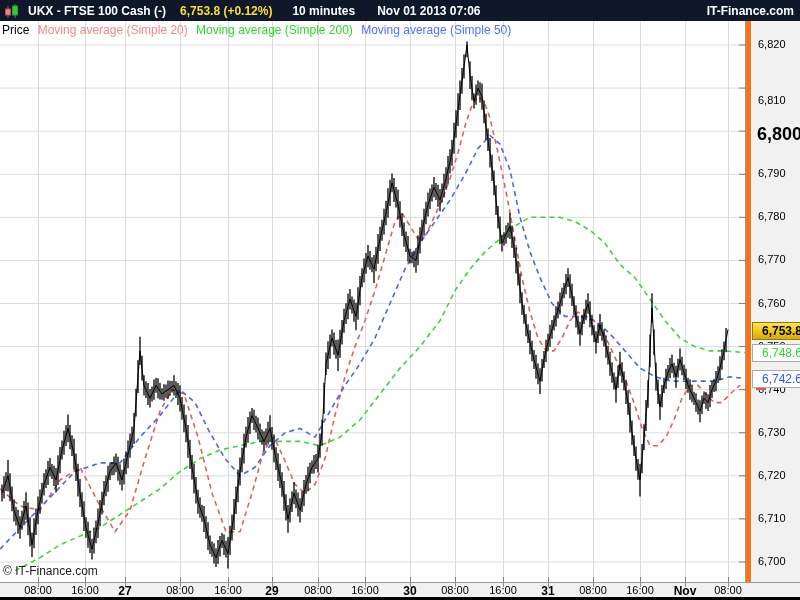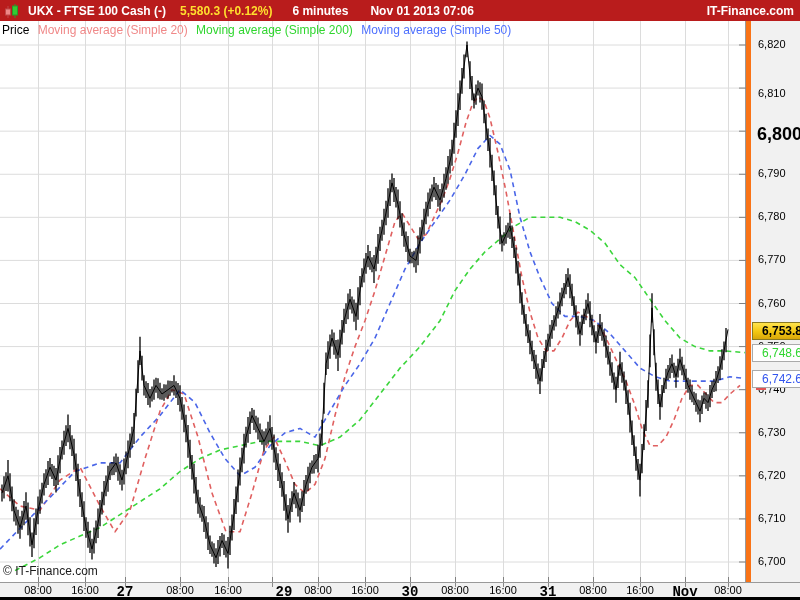--- a/index.html
+++ b/index.html
@@ -44,38 +44,38 @@
   .ma20-sliver{position:absolute;left:5px;width:10px;height:3px;background:#e05555;}
   .xband{
     position:absolute;left:0;top:561px;width:800px;height:15px;
     background:#f1f1f1;border-top:1px solid #999;box-sizing:content-box;
   }
   .xtick-mark{position:absolute;top:0;width:1px;height:4px;background:#888;}
   .xtick{
     position:absolute;top:1px;transform:translateX(-50%);
     font-size:11px;color:#000;white-space:nowrap;
   }
-  .xtick.bold{font-weight:bold;font-size:14px;font-family:Liberation Mono, monospace;}
+  .xtick.bold{font-weight:bold;font-size:12px;}
   .bottom-strip{position:absolute;left:0;top:597px;width:800px;height:3px;background:#000;}
 </style>
 </head>
 <body>
 
-<div class="topbar" style="background: #b91c1c; color: rgb(255, 255, 255); justify-content: center;">
+<div class="topbar" style="background: #0f172a; color: rgb(255, 255, 255); justify-content: center;">
   <span class="candle-icon">
     <svg width="17" height="16" viewBox="0 0 17 16">
       <line x1="4" y1="3" x2="4" y2="15" stroke="#c04848" stroke-width="1"></line>
       <rect x="1.5" y="6" width="5" height="6" fill="#e88" stroke="#c04848" stroke-width="1"></rect>
       <line x1="11" y1="1" x2="11" y2="15" stroke="#2a9a2a" stroke-width="1"></line>
       <rect x="8.5" y="3" width="5" height="9" fill="#3c3" stroke="#2a9a2a" stroke-width="1"></rect>
     </svg>
   </span>
   <span class="t-symbol">UKX - FTSE 100 Cash (-)</span>
-  <span class="t-price" style="color: rgb(255, 223, 46);">5,580.3 (+0.12%)</span>
-  <span class="t-tf">6 minutes</span>
+  <span class="t-price" style="color: rgb(255, 223, 46);">6,753.8 (+0.12%)</span>
+  <span class="t-tf">10 minutes</span>
   <span class="t-dt">Nov 01 2013 07:06</span>
   <span class="t-brand">IT-Finance.com</span>
 </div>
 
 <div class="chart-wrap">
   <svg id="plot-svg" width="746" height="561">
       <line x1="0" y1="24" x2="745" y2="24" stroke="#dcdcdc" stroke-width="1"></line>
       <line x1="0" y1="67.08333333333334" x2="745" y2="67.08333333333334" stroke="#dcdcdc" stroke-width="1"></line>
       <line x1="0" y1="110.16666666666667" x2="745" y2="110.16666666666667" stroke="#dcdcdc" stroke-width="1"></line>
       <line x1="0" y1="153.25" x2="745" y2="153.25" stroke="#dcdcdc" stroke-width="1"></line>
@@ -506,21 +506,21 @@
     <span id="lg-price">Price</span>
     <span id="lg-ma20" style="color: rgb(240, 136, 136);">Moving average (Simple 20)</span>
     <span id="lg-ma200" style="color: rgb(47, 214, 47);">Moving average (Simple 200)</span>
     <span id="lg-ma50" style="color: rgb(77, 112, 255);">Moving average (Simple 50)</span>
   </div>
 
   <div class="copyright">© IT-Finance.com</div>
 
   <div class="yaxis" id="yaxis">
       <span class="ytick" style="top: 17px;">6,820</span>
-      <span class="ytick" style="top: 66px; text-align: right;">6,810</span>
+      <span class="ytick" style="top: 73px; text-align: right;">6,810</span>
       <span class="ytick bold" style="top: 103.167px;">6,800</span>
       <span class="ytick" style="top: 146.25px;">6,790</span>
       <span class="ytick" style="top: 189.333px;">6,780</span>
       <span class="ytick" style="top: 232.417px;">6,770</span>
       <span class="ytick" style="top: 275.5px;">6,760</span>
       <span class="ytick" style="top: 318.583px;">6,750</span>
       <span class="ytick" style="top: 361.667px;">6,740</span>
       <span class="ytick" style="top: 404.75px;">6,730</span>
       <span class="ytick" style="top: 447.833px;">6,720</span>
       <span class="ytick" style="top: 490.917px;">6,710</span>
@@ -535,21 +535,21 @@
       <span class="xtick" style="left: 38px;">08:00</span>
       <div class="xtick-mark" style="left: 85px;"></div>
       <span class="xtick" style="left: 85px;">16:00</span>
       <div class="xtick-mark" style="left: 125px;"></div>
       <span class="xtick bold" style="left: 125px;">27</span>
       <div class="xtick-mark" style="left: 180px;"></div>
       <span class="xtick" style="left: 180px;">08:00</span>
       <div class="xtick-mark" style="left: 228px;"></div>
       <span class="xtick" style="left: 228px;">16:00</span>
       <div class="xtick-mark" style="left: 272px;"></div>
-      <span class="xtick bold" style="left: 284px;">29</span>
+      <span class="xtick bold" style="left: 272px;">29</span>
       <div class="xtick-mark" style="left: 318px;"></div>
       <span class="xtick" style="left: 318px;">08:00</span>
       <div class="xtick-mark" style="left: 365px;"></div>
       <span class="xtick" style="left: 365px;">16:00</span>
       <div class="xtick-mark" style="left: 410px;"></div>
       <span class="xtick bold" style="left: 410px;">30</span>
       <div class="xtick-mark" style="left: 455px;"></div>
       <span class="xtick" style="left: 455px;">08:00</span>
       <div class="xtick-mark" style="left: 503px;"></div>
       <span class="xtick" style="left: 503px;">16:00</span>

